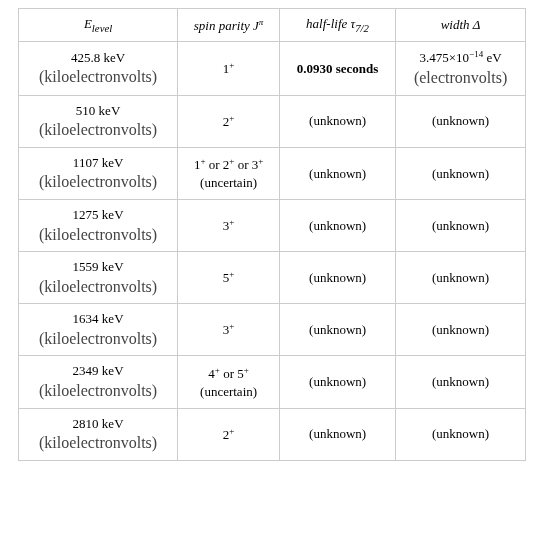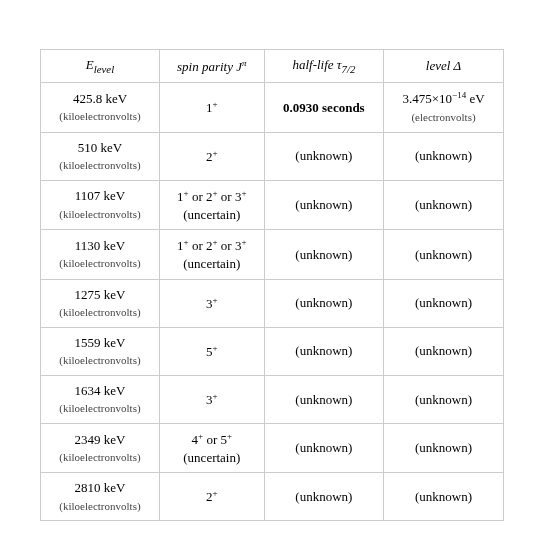--- a/index.html
+++ b/index.html
@@ -9,37 +9,36 @@
       background: #fff;
       width: 544px;
       min-height: 549px;
       display: flex;
       align-items: flex-start;
       justify-content: center;
       padding: 8px;
     }
     table {
       border-collapse: collapse;
-      width: 464px;
-      margin-top: 41px;
+      width: 508px;
     }
     th, td {
       border: 1px solid #ccc;
       padding: 6px 8px;
       text-align: center;
       vertical-align: middle;
       line-height: 1.35;
     }
     th {
       font-style: italic;
       font-weight: normal;
       background: #fff;
     }
     .sub-text {
-      font-size: 11px;
+      font-size: 16px;
       color: #444;
       text-align: center;
     }
     sup {
       font-size: 9px;
       vertical-align: super;
     }
     .italic { font-style: italic; }
   </style>
 </head>
@@ -51,45 +50,39 @@
       <th>
         <span class="italic">E</span><sub>level</sub>
       </th>
       <th>
         spin parity <span class="italic">J</span><sup>π</sup>
       </th>
       <th>
         half-life τ<sub>7/2</sub>
       </th>
       <th>
-        level Δ
+        width Δ
       </th>
     </tr>
   </thead>
   <tbody id="table-body">
   <tr>
         <td><span style="font-style:italic"></span>425.8 keV<br><span class="sub-text">(kiloelectronvolts)</span></td>
         <td>1<sup>+</sup></td>
         <td><strong>0.0930 seconds</strong></td>
         <td>3.475×10<sup>−14</sup> eV<br><span class="sub-text">(electronvolts)</span></td>
       </tr>
       <tr>
         <td><span style="font-style:italic"></span>510 keV<br><span class="sub-text">(kiloelectronvolts)</span></td>
         <td>2<sup>+</sup></td>
         <td>(unknown)</td>
         <td>(unknown)</td>
       </tr>
       <tr>
         <td><span style="font-style:italic"></span>1107 keV<br><span class="sub-text">(kiloelectronvolts)</span></td>
-        <td>1<sup>+</sup> or 2<sup>+</sup> or 3<sup>+</sup><br>(uncertain)</td>
-        <td>(unknown)</td>
-        <td>(unknown)</td>
-      </tr>
-      <tr>
-        <td><span style="font-style:italic"></span>1130 keV<br><span class="sub-text">(kiloelectronvolts)</span></td>
         <td>1<sup>+</sup> or 2<sup>+</sup> or 3<sup>+</sup><br>(uncertain)</td>
         <td>(unknown)</td>
         <td>(unknown)</td>
       </tr>
       <tr>
         <td><span style="font-style:italic"></span>1275 keV<br><span class="sub-text">(kiloelectronvolts)</span></td>
         <td>3<sup>+</sup></td>
         <td>(unknown)</td>
         <td>(unknown)</td>
       </tr>

